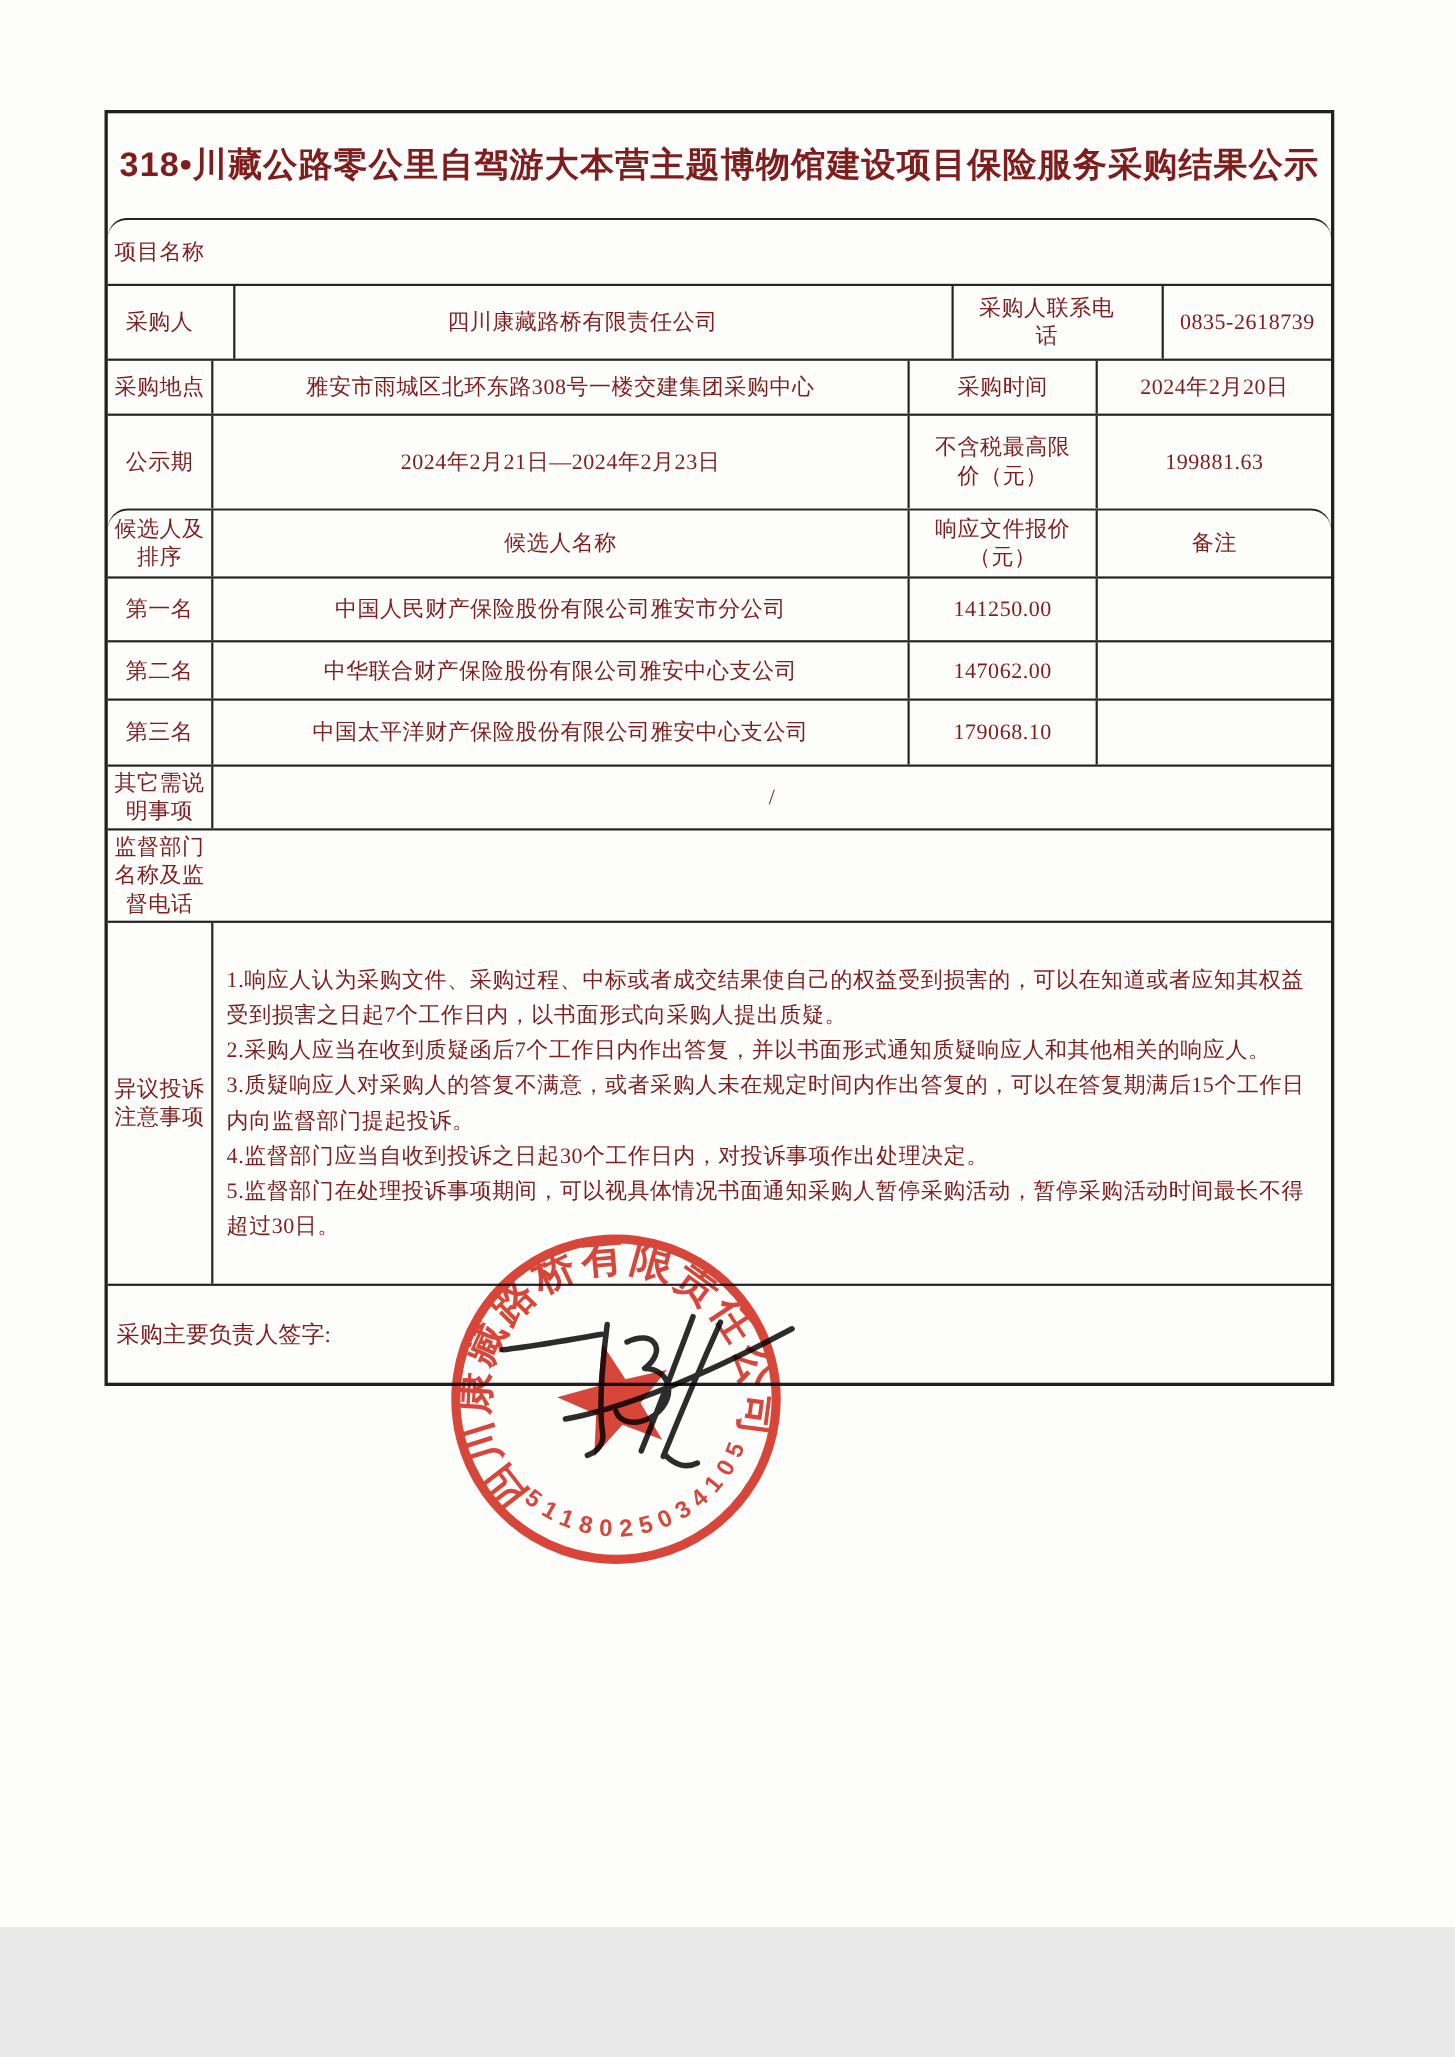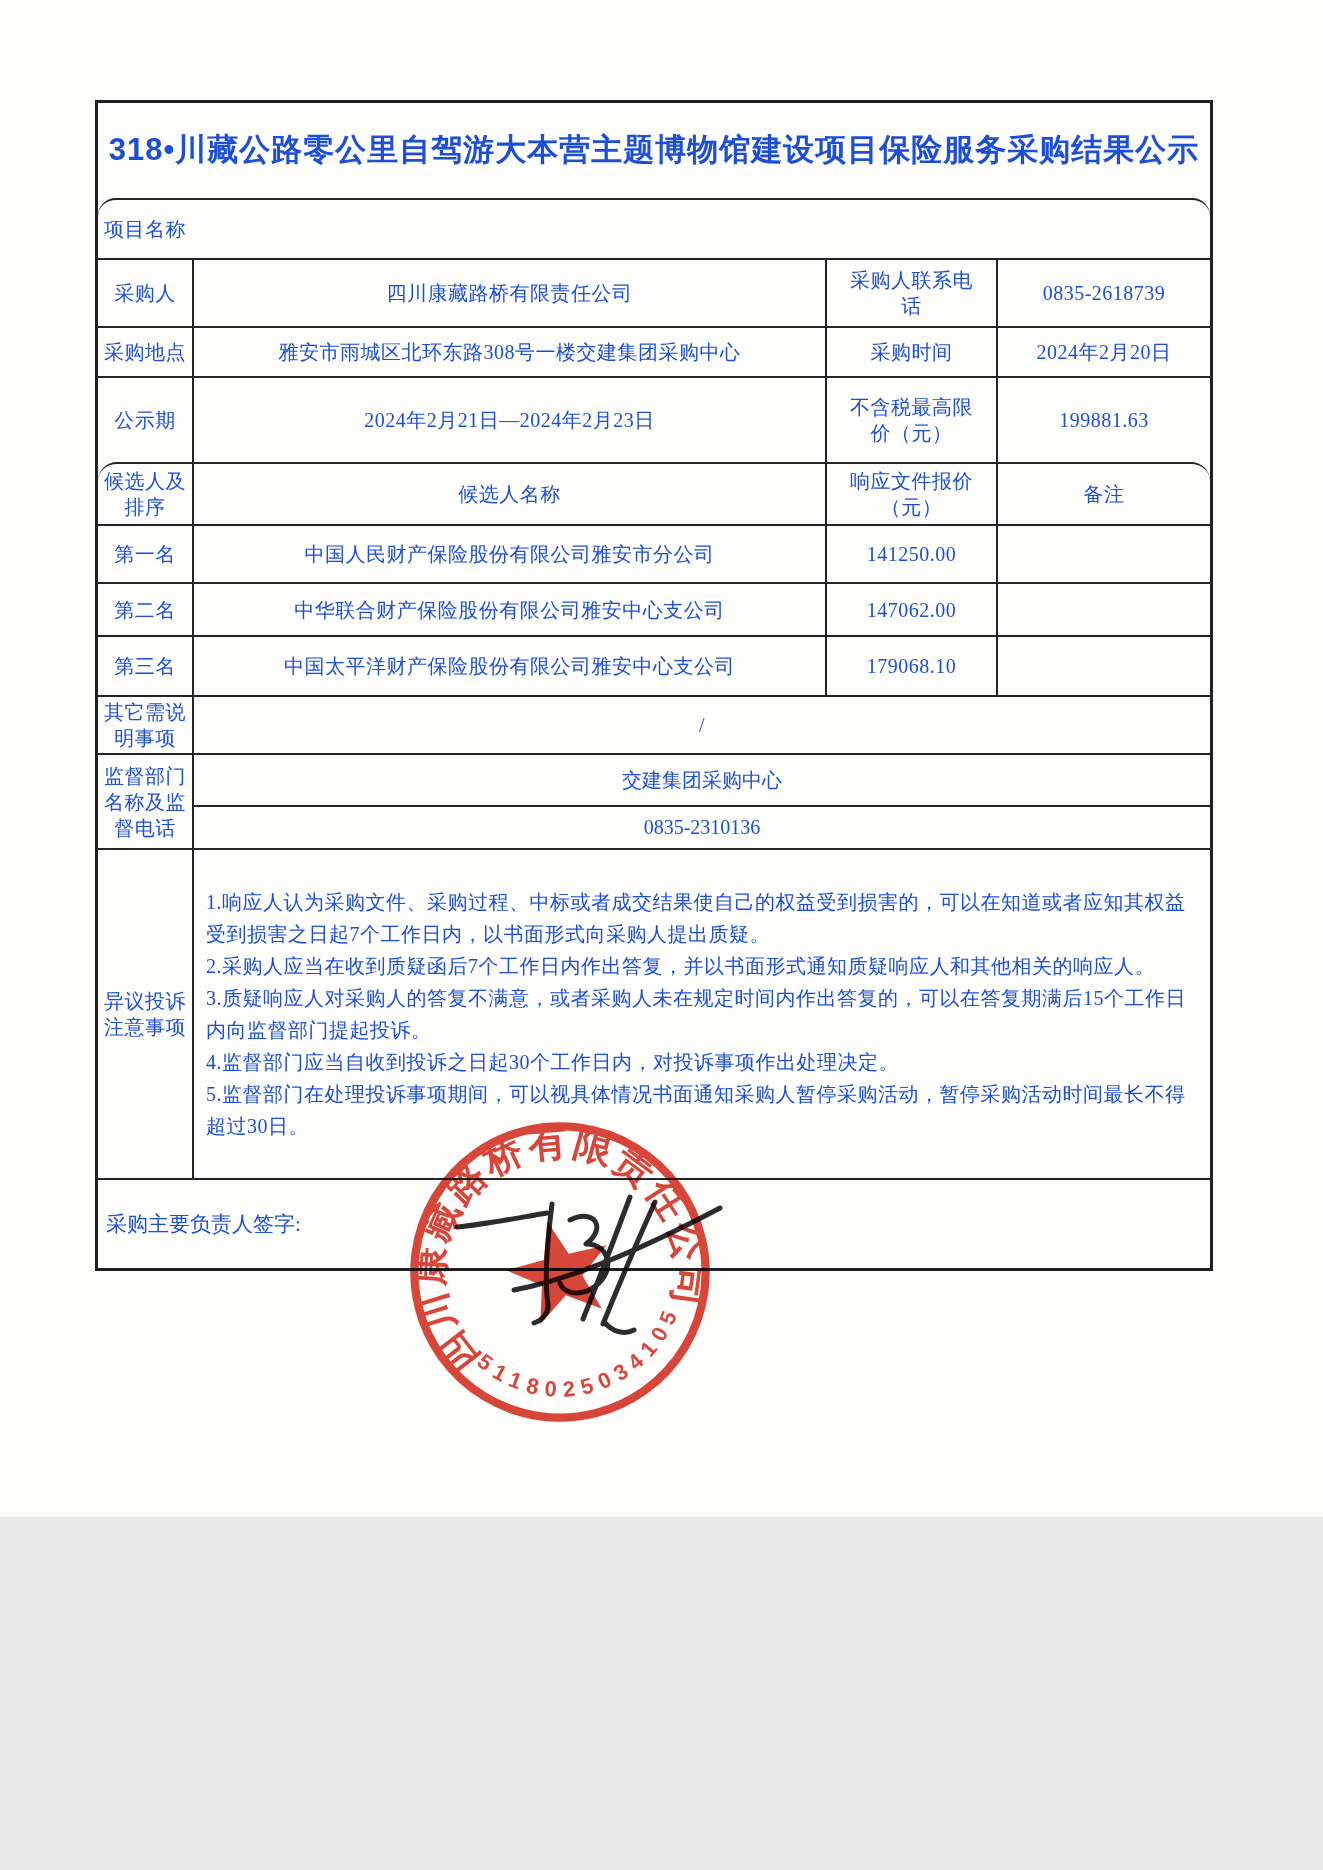--- a/index.html
+++ b/index.html
@@ -1,19 +1,19 @@
 <!DOCTYPE html>
 <html><head>
 <meta charset="utf-8">
 <style>
   html,body { margin:0; padding:0; background:#e9e9e9; }
   .page {
-    position:relative; width:1323px; height:1517px; margin:0 auto;
+    position:relative; width:1323px; height:1752px; margin:0 auto;
     background:#fdfdfc; overflow:hidden;
-    font-family:"Liberation Serif", serif; color:#1d4ed8;
+    font-family:"Liberation Serif", serif; color:#7f1d1d;
   }
   .doc-table {
     position:absolute; left:95px; top:100px; width:1118px;
     border:3px solid #212121; box-sizing:border-box; background:transparent;
   }
   .t-row { display:grid; border-top:2px solid #242424; box-sizing:border-box; }
   .t-row:first-child { border-top:none; }
   .g2 { grid-template-columns:94px 1fr; }
   .g4 { grid-template-columns:94px 633px 171px 1fr; }
   .cell {
@@ -51,21 +51,21 @@
   <div class="doc-table">
 
     <div class="t-row">
       <div class="title-row">318•川藏公路零公里自驾游大本营主题博物馆建设项目保险服务采购结果公示</div>
     </div>
 
     <div class="t-row g2" style="min-height:60px;border-radius:18px;">
       <div class="cell">项目名称</div>
     </div>
 
-    <div class="t-row g4" style="min-height:68px;">
+    <div class="t-row g4" style="min-height:68px;gap:20px;">
       <div class="cell">采购人</div>
       <div class="cell">四川康藏路桥有限责任公司</div>
       <div class="cell">
           <span class="narrow">采购人联系电话</span>
         </div>
       <div class="cell">0835-2618739</div>
     </div>
 
     <div class="t-row g4" style="min-height:50px;">
       <div class="cell">采购地点</div>
@@ -113,24 +113,20 @@
       <div class="cell"></div>
     </div>
 
     <div class="t-row g2" style="min-height:55px;">
       <div class="cell">其它需说明事项</div>
       <div class="cell">/</div>
     </div>
 
     <div class="t-row g2">
       <div class="cell">监督部门名称及监督电话</div>
-      <div class="sup-right" style="border-left:2px solid #242424;">
-        <div class="sup-sub" style="min-height:50px;">交建集团采购中心</div>
-        <div class="sup-sub" style="min-height:41px;">0835-2310136</div>
-      </div>
     </div>
 
     <div class="t-row g2" style="min-height:330px;">
       <div class="cell">异议投诉注意事项</div>
       <div class="cell objection-content">
         <div>1.响应人认为采购文件、采购过程、中标或者成交结果使自己的权益受到损害的，可以在知道或者应知其权益受到损害之日起7个工作日内，以书面形式向采购人提出质疑。</div>
         <div>2.采购人应当在收到质疑函后7个工作日内作出答复，并以书面形式通知质疑响应人和其他相关的响应人。</div>
         <div>3.质疑响应人对采购人的答复不满意，或者采购人未在规定时间内作出答复的，可以在答复期满后15个工作日内向监督部门提起投诉。</div>
         <div>4.监督部门应当自收到投诉之日起30个工作日内，对投诉事项作出处理决定。</div>
         <div>5.监督部门在处理投诉事项期间，可以视具体情况书面通知采购人暂停采购活动，暂停采购活动时间最长不得超过30日。</div>

